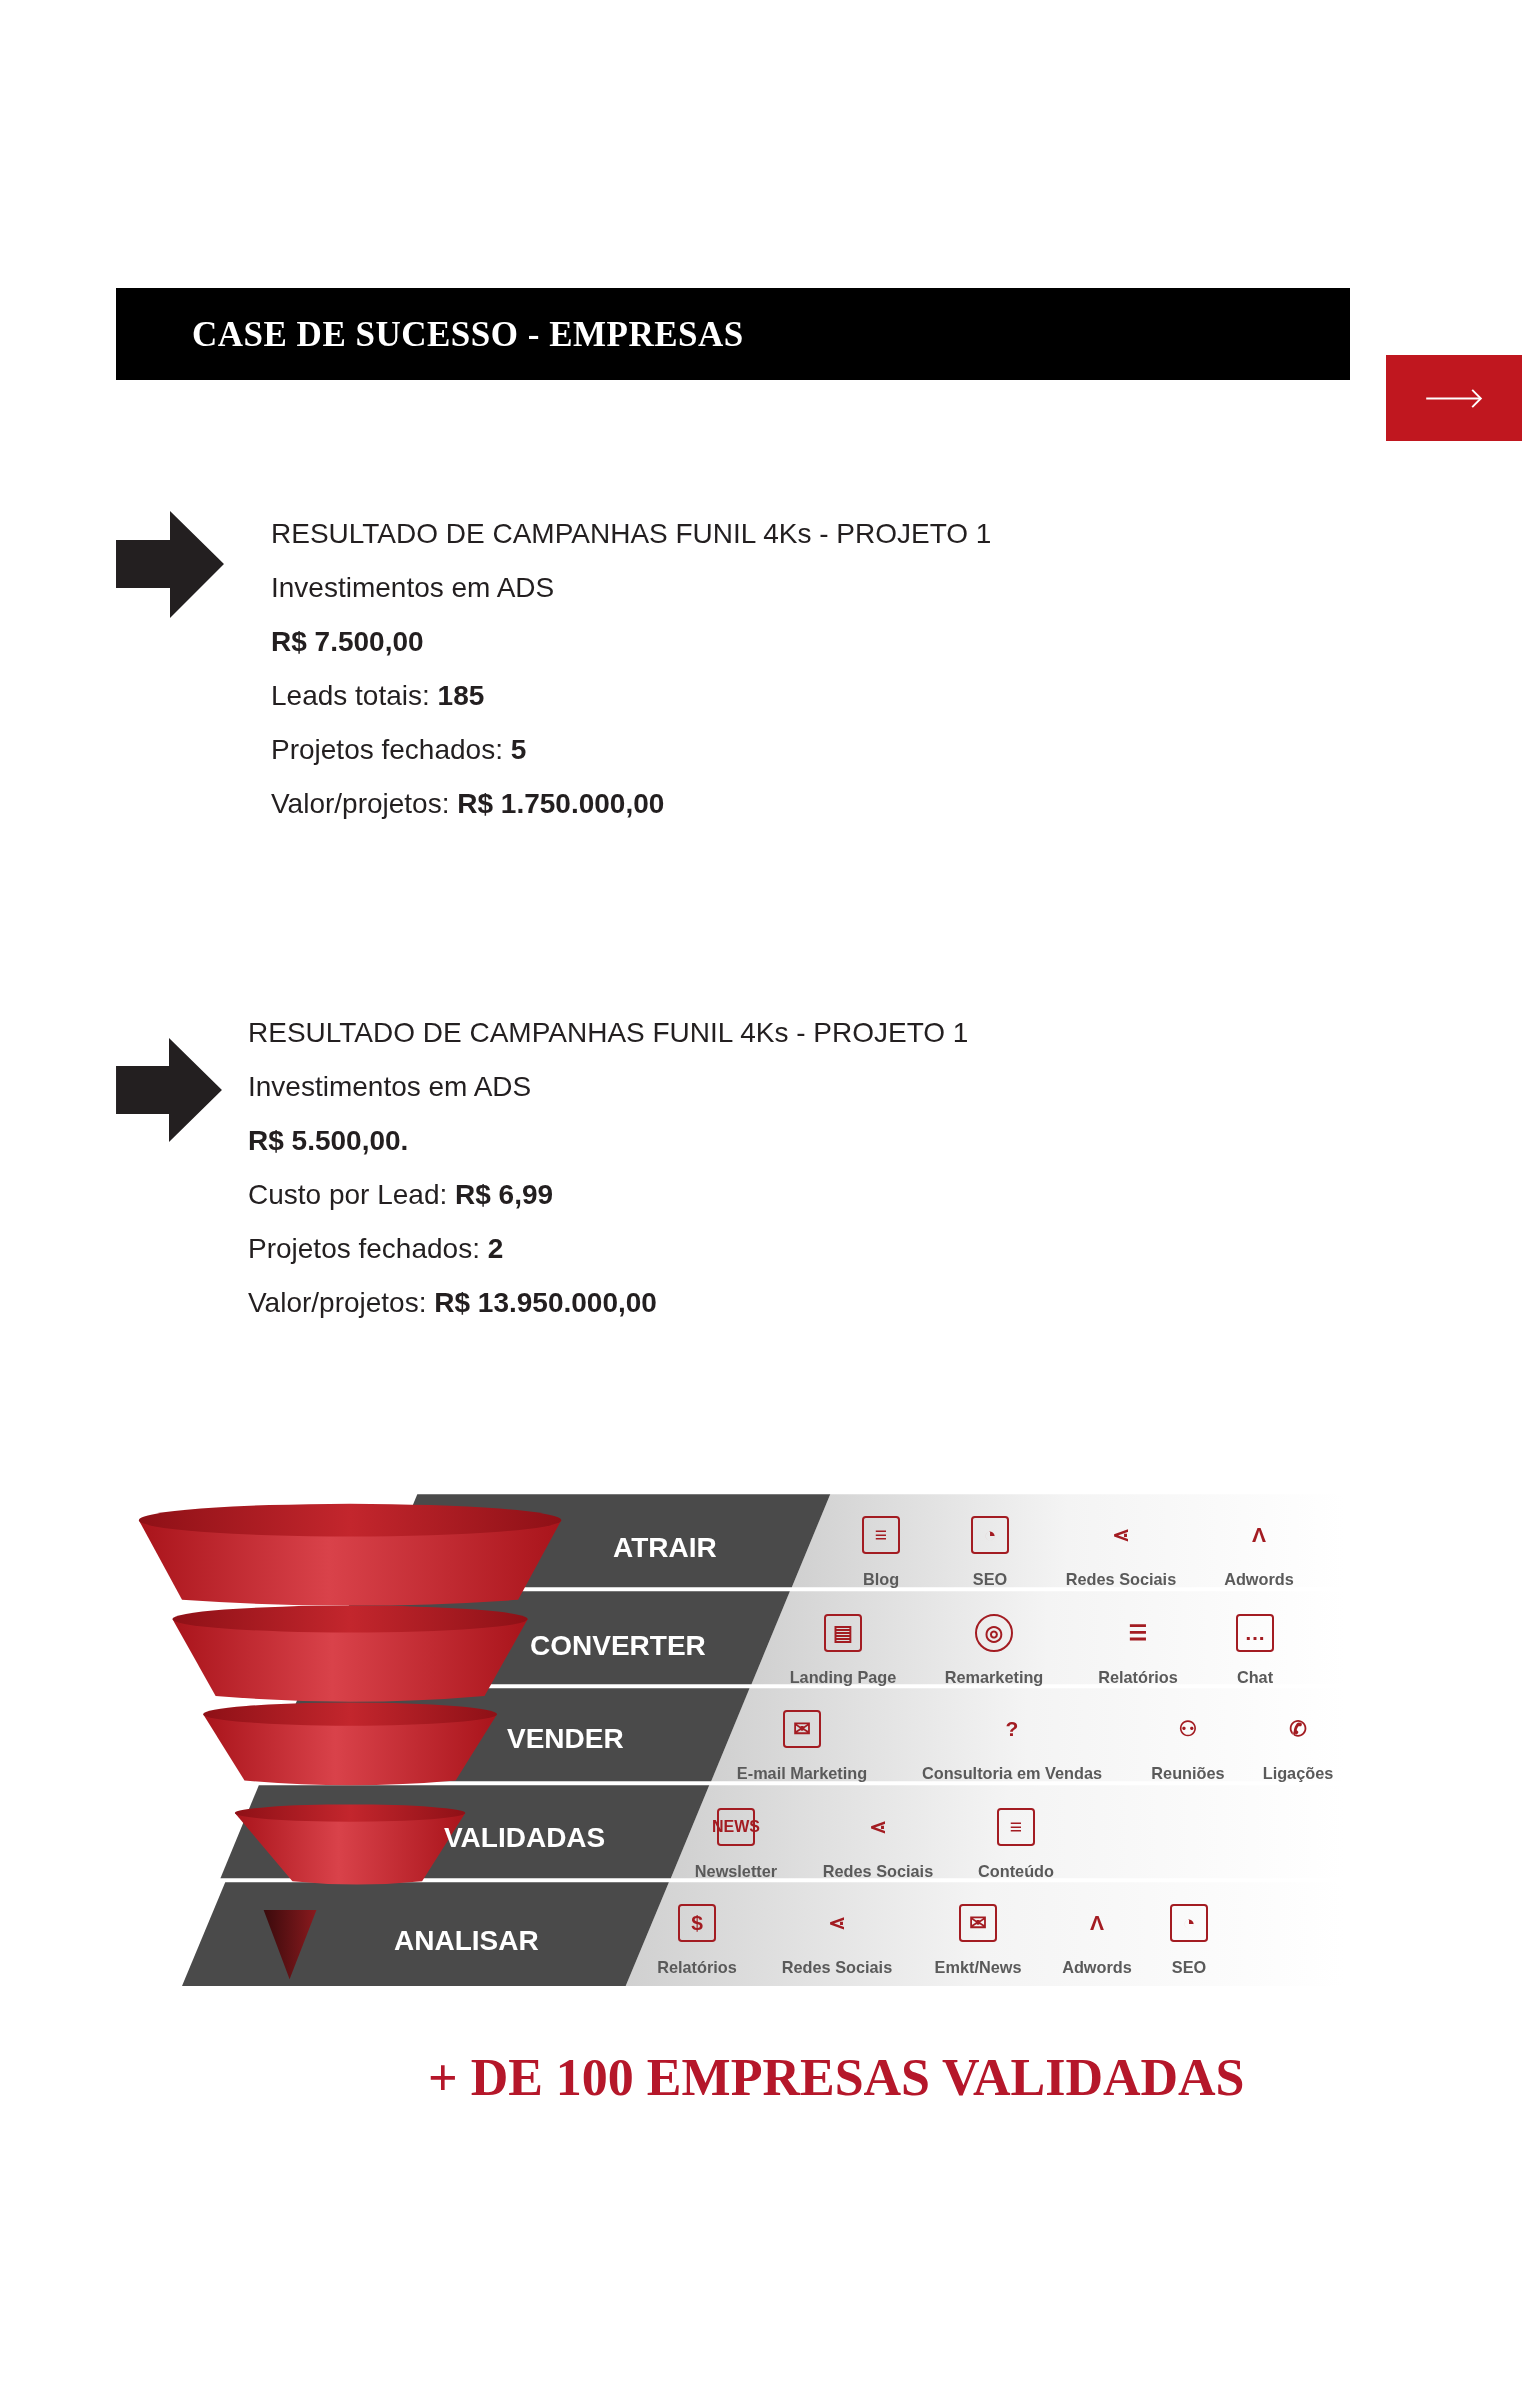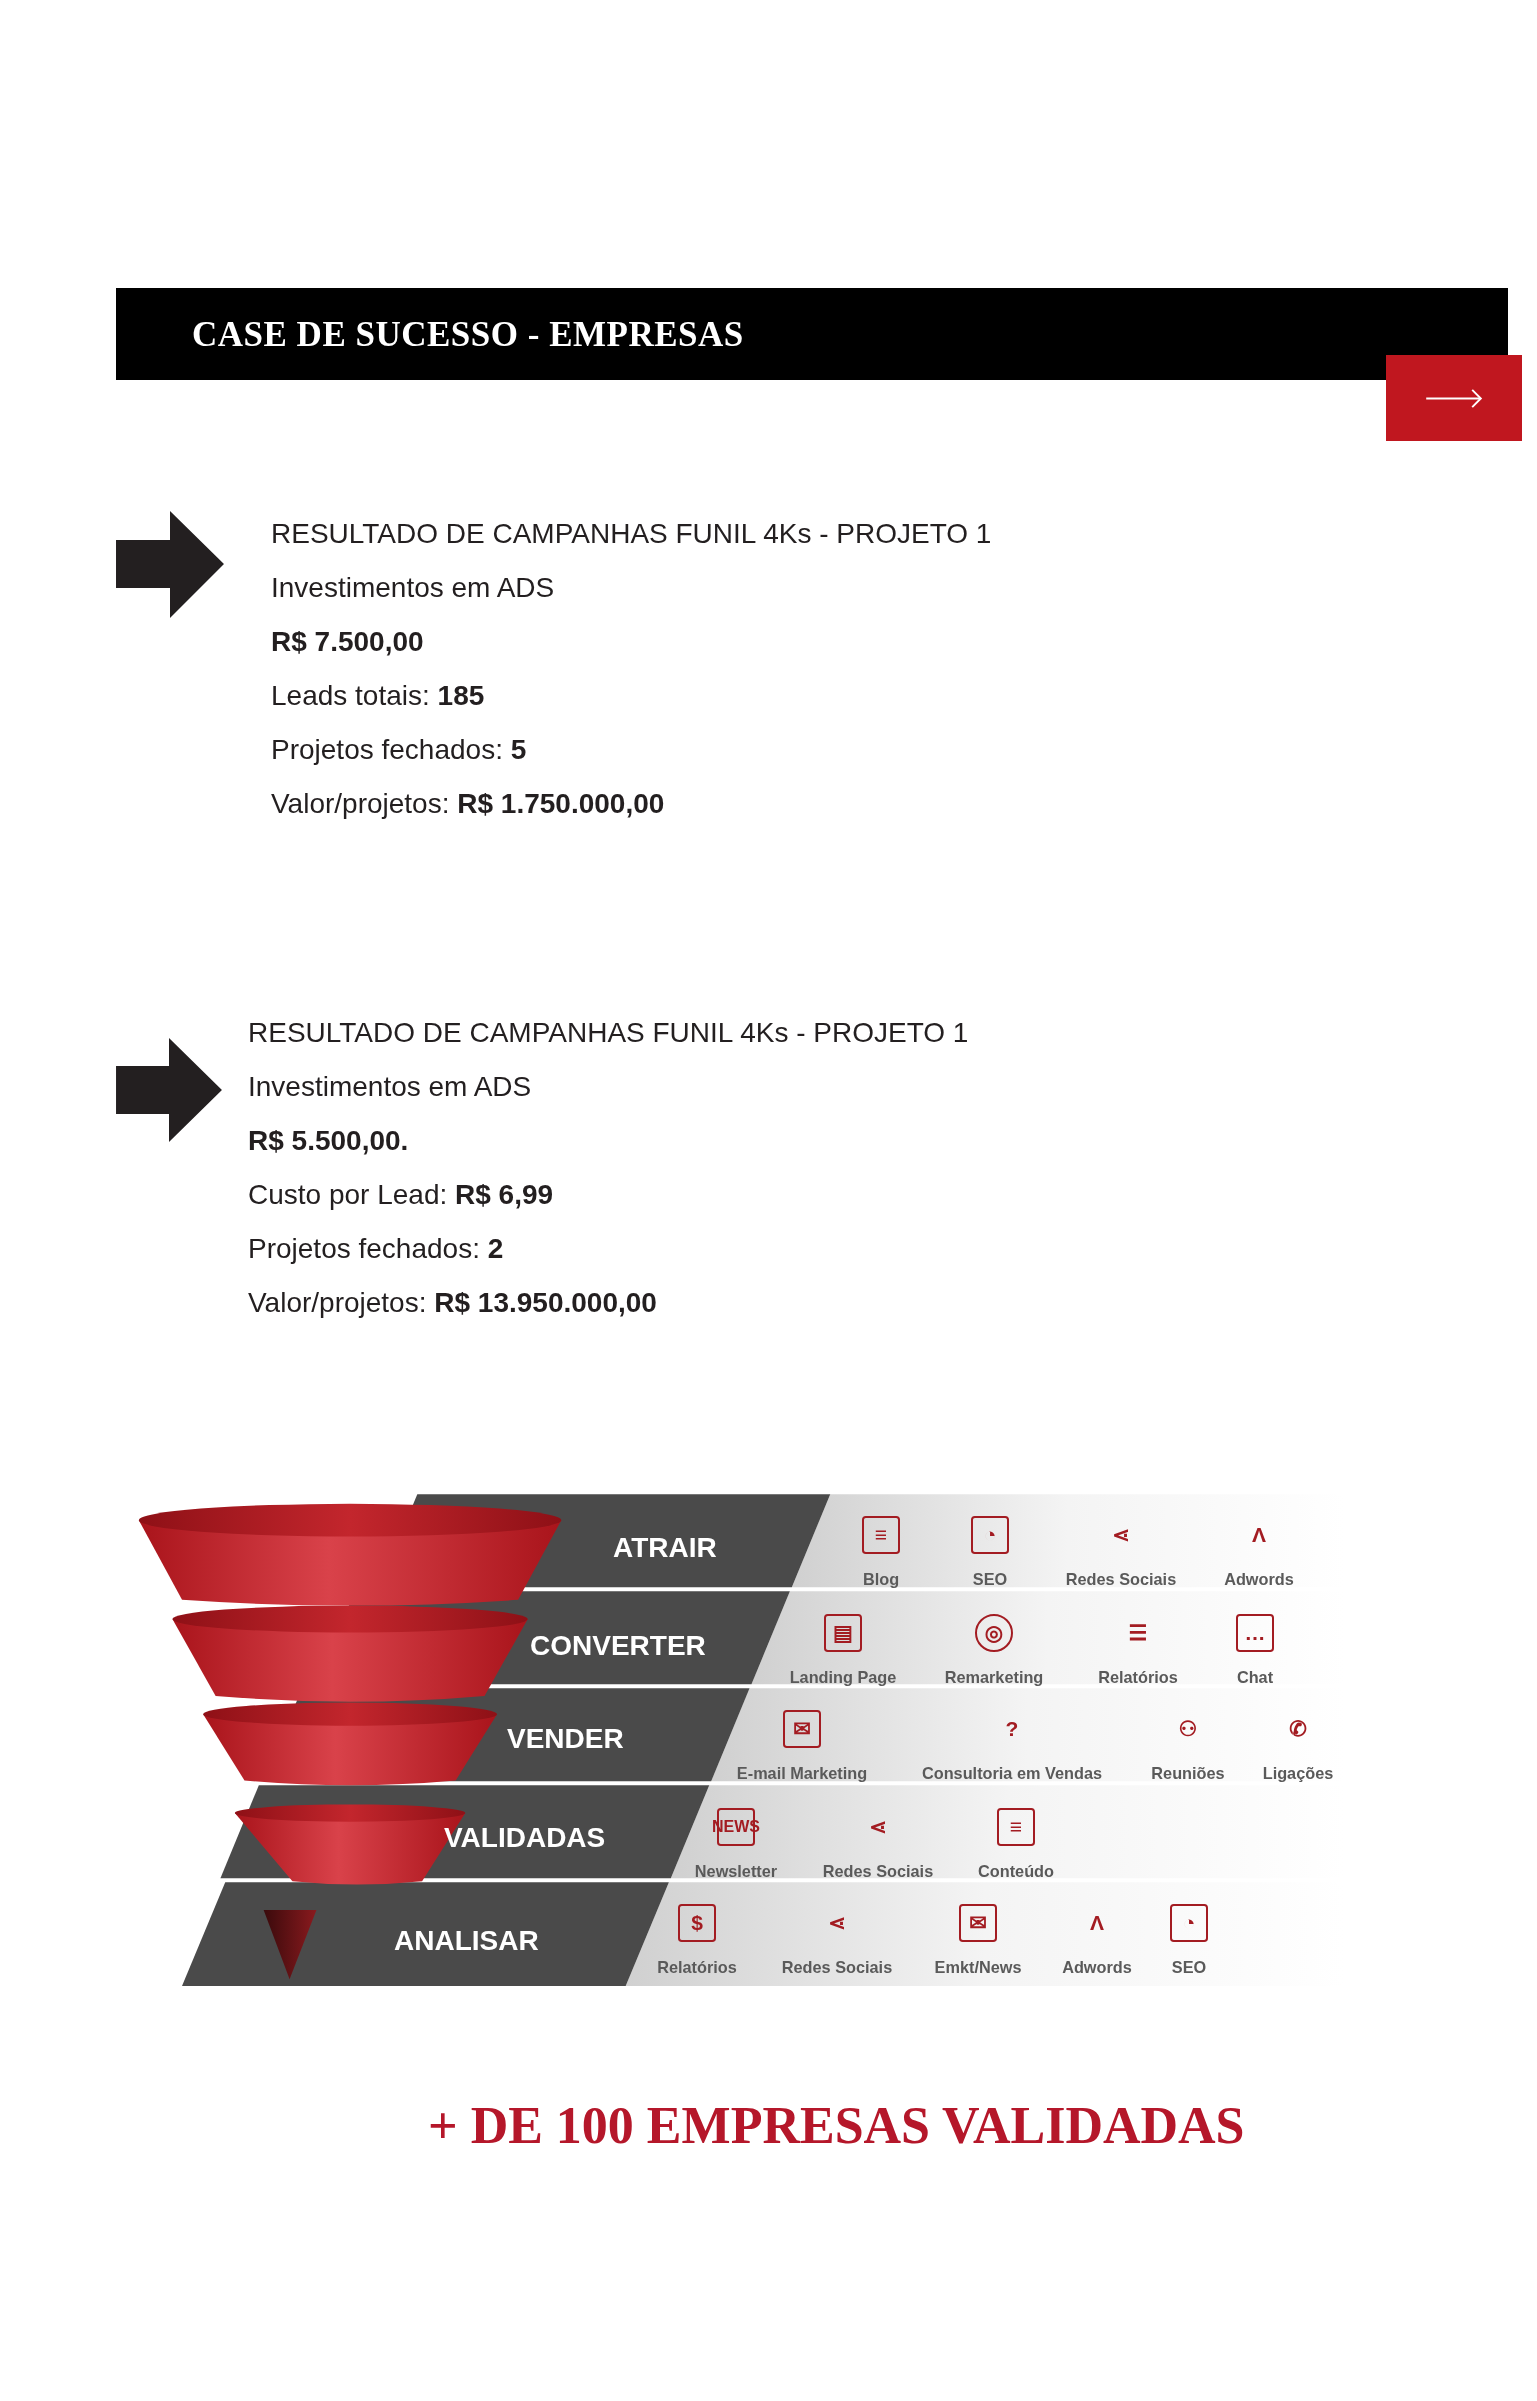--- a/index.html
+++ b/index.html
@@ -1,30 +1,30 @@
 <!DOCTYPE html>
 <html><head>
 <meta charset="utf-8">
 <style>
   * { box-sizing: border-box; margin: 0; padding: 0; }
   html, body { width: 1537px; height: 2402px; background: #ffffff; overflow: hidden; }
   body { position: relative; font-family: "Liberation Sans", sans-serif; color: #231f20; }
 
-  .header-bar { position: absolute; left: 116px; top: 288px; width: 1392px; height: 92px; background: #000; }
+  .header-bar { position: absolute; left: 116px; top: 288px; width: 1234px; height: 92px; background: #000; }
   .header-title { position: absolute; left: 76px; top: 27px; font-family: "Liberation Serif", serif; font-weight: bold; font-size: 35px; color: #fff; letter-spacing: 0.5px; }
   .next-btn { position: absolute; left: 1386px; top: 355px; width: 136px; height: 86px; background: #c0171f; display: flex; align-items: center; justify-content: center; cursor: pointer; }
 
   .result-block { position: absolute; }
   .block-arrow { position: absolute; }
   .block-text { position: absolute; font-size: 28px; line-height: 54px; white-space: nowrap; color: #231f20; }
   .block-text .line b { font-weight: bold; }
 
   .funnel { position: absolute; left: 134px; top: 1494px; width: 1210px; height: 495px; }
 
-  .tagline { position: absolute; left: 428px; top: 2048px; font-family: "Liberation Serif", serif; font-weight: bold; font-size: 52px; color: #b5172a; white-space: nowrap; margin-top: 48px; }
+  .tagline { position: absolute; left: 428px; top: 2048px; font-family: "Liberation Serif", serif; font-weight: bold; font-size: 52px; color: #b5172a; white-space: nowrap; }
 </style>
 </head>
 <body>
 
 <div class="header-bar">
   <div class="header-title">CASE DE SUCESSO - EMPRESAS</div>
 </div>
 <div class="next-btn">
   <svg width="60" height="23" viewBox="0 0 62 24">
     <line x1="2" y1="12" x2="58" y2="12" stroke="#fff" stroke-width="2"></line>

